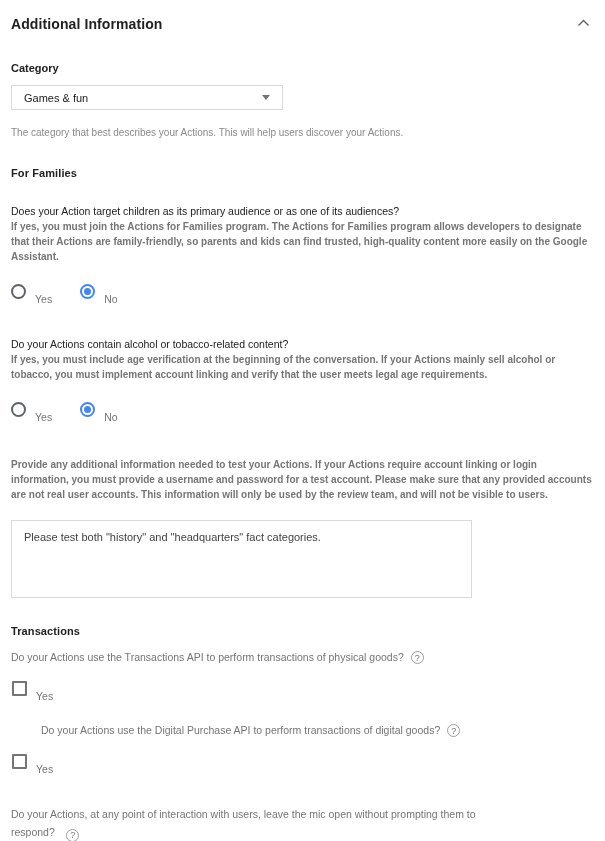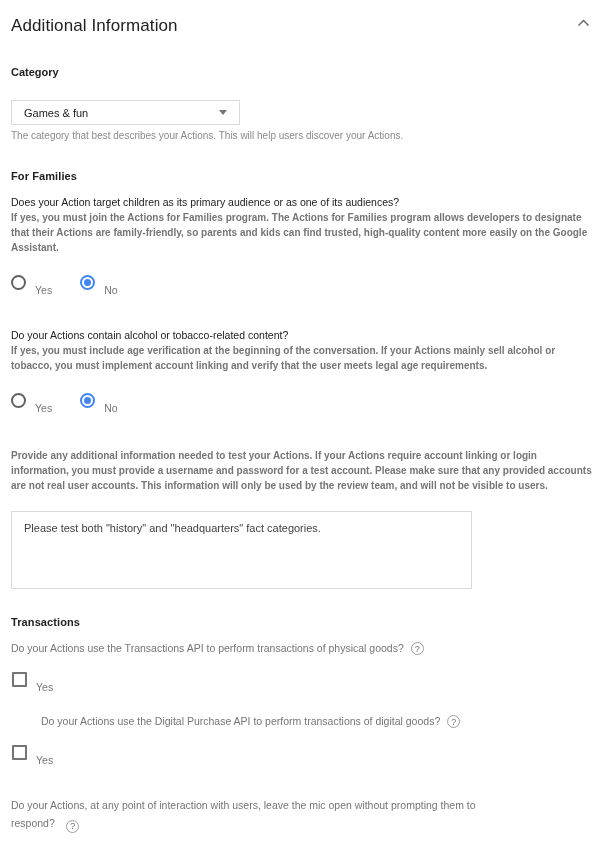--- a/index.html
+++ b/index.html
@@ -15,22 +15,22 @@
   }
 
   
   .panel-header {
     display: flex;
     justify-content: space-between;
     align-items: flex-start;
     margin-bottom: 30px;
   }
   .panel-title {
-    font-size: 17px;
-    font-weight: normal;
+    font-size: 14px;
+    font-weight: bold;
     color: #212121;
     letter-spacing: .1px;
   }
   .collapse-btn {
     background: none; border: none; cursor: pointer;
     padding: 2px; margin-top: 1px;
     line-height: 0;
   }
 
   
@@ -51,40 +51,40 @@
   }
   .description {
     font-size: 10px;
     color: #757575;
     line-height: 15px;
     max-width: 589px;
     font-weight: bold;
   }
 
   
-  .field-label { font-size: 11px; font-weight: bold; margin-bottom: 22px; }
+  .field-label { font-size: 11px; font-weight: bold; margin-bottom: 11px; }
   .select-box {
-    width: 229px;
+    width: 272px;
     height: 25px;
     border: 1px solid #d9d9d9;
     background: #fff;
     display: flex;
     align-items: center;
     justify-content: space-between;
     padding: 0 12px;
     cursor: pointer;
   }
   .select-value { font-size: 11px; color: #212121; }
   .caret-down {
     width: 0; height: 0;
     border-left: 4px solid transparent;
     border-right: 4px solid transparent;
     border-top: 5px solid #757575;
   }
-  .helper { margin-top: 4px; font-size: 10px; color: #8a8a8a; line-height: 13px; }
+  .helper { margin-top: 16px; font-size: 10px; color: #8a8a8a; line-height: 13px; }
 
   
   .choice-row { display: flex; align-items: center; margin-top: 13px; }
   .radio-group { display: flex; align-items: center; margin-right: 28px; }
   .radio {
     width: 15px; height: 15px;
     border-radius: 50%;
     border: 2px solid #5f6368;
     background: #fff;
     display: inline-flex;
@@ -147,21 +147,21 @@
   }
 
   
   .sec-category      { margin-top: 0; }
   .sec-families      { margin-top: 28px; }
   .sec-alcohol       { margin-top: 32px; }
   .sec-testing       { margin-top: 34px; }
   .sec-transactions  { margin-top: 27px; }
   .sec-mic           { margin-top: 29px; }
 
-  .sec-families .question, .sec-alcohol .question { margin-top: 13px; }
+  .sec-families .question, .sec-alcohol .question { margin-top: 25px; }
   .sec-testing .description { margin-top: 10px; }
   .q-block-1 { margin-top: 13px; display: flex; align-items: center; }
   .q-block-2 { margin-top: 21px; display: flex; align-items: center; padding-left: 30px; }
   .sec-mic .q-wrap { margin-top: 28px; max-width: 470px; }
   .sec-mic .q-wrap .question--muted { display: inline; }
 </style>
 </head>
 <body>
 
 <div class="panel-header">

